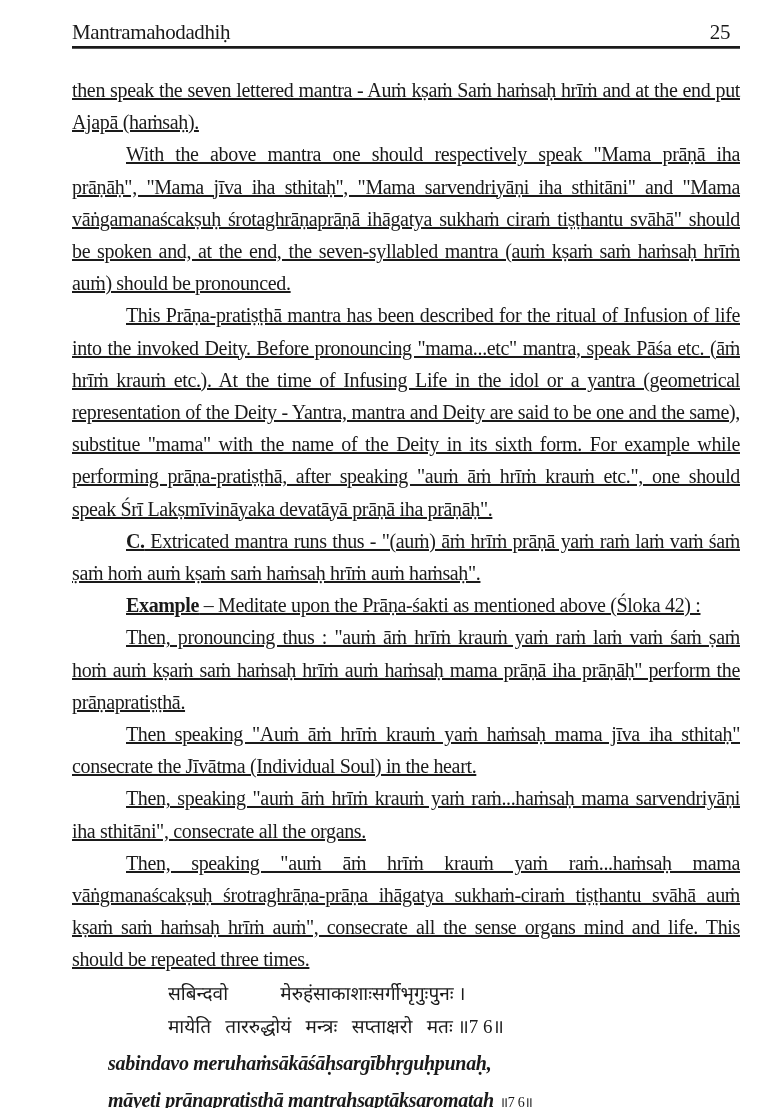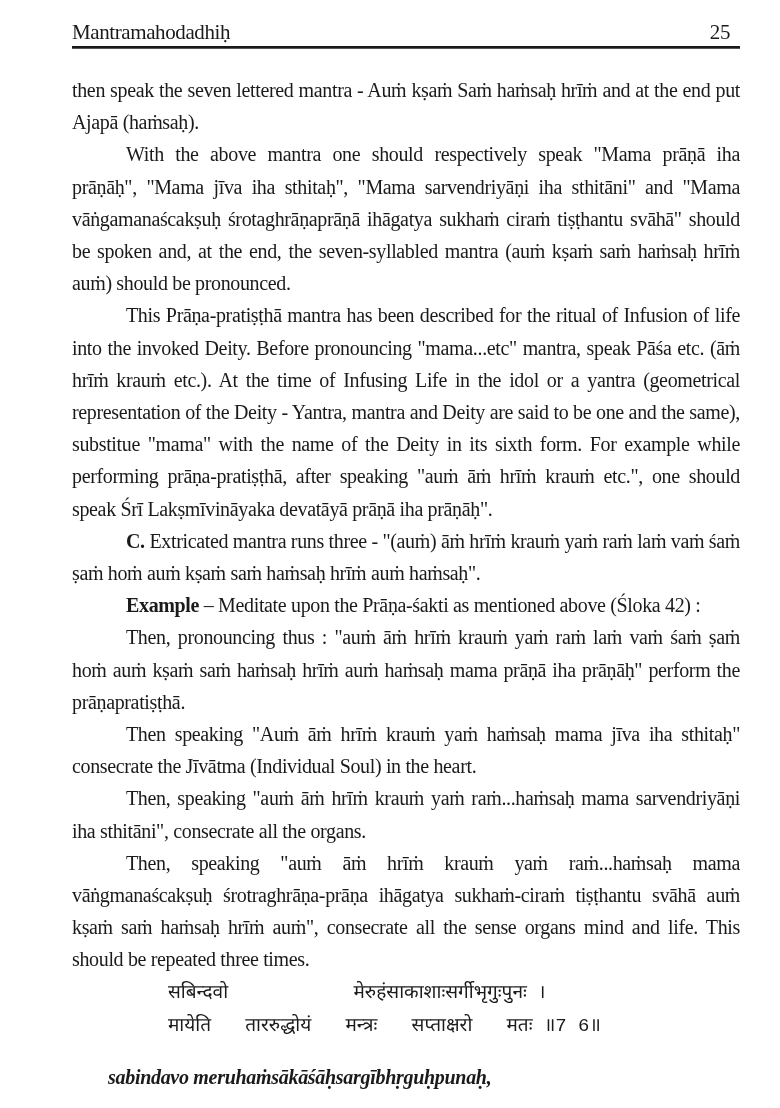--- a/index.html
+++ b/index.html
@@ -48,45 +48,46 @@
       height: 2px;
       background: #1a1a1a;
       border-bottom: 1px solid #555;
     }
     .body-text {
       margin-top: 20px;
       font-size: 20px;
       line-height: 32.2px;
       text-align: justify;
       letter-spacing: -0.35px;
+      text-decoration: underline;
     }
     .body-text p {
       margin: 0;
     }
     .indent {
       text-indent: 54px;
     }
     .lead-bold {
       font-weight: bold;
     }
     .verse-devanagari {
-      font-family: Liberation Mono, monospace;
+      font-family: Liberation Serif, serif;
       font-size: 19px;
       line-height: 31px;
       margin-left: 96px;
       margin-top: 2px;
       white-space: pre;
     }
     .verse-translit {
       font-style: italic;
       font-weight: bold;
       font-size: 20px;
       line-height: 31px;
       margin-left: 36px;
-      margin-top: 20px;
+      margin-top: 6px;
       letter-spacing: -0.3px;
     }
     .verse-num {
       font-family: Liberation Serif, serif;
       font-style: normal;
       font-weight: normal;
       font-size: 14px;
       margin-left: 6px;
     }
   </style>
@@ -105,21 +106,21 @@
     <p>
       <span>then speak the seven lettered mantra - Auṁ kṣaṁ Saṁ haṁsaḥ hrīṁ and at the end put Ajapā (haṁsaḥ).</span>
     </p>
     <p class="indent">
       <span>With the above mantra one should respectively speak "Mama prāṇā iha prāṇāḥ", "Mama jīva iha sthitaḥ", "Mama sarvendriyāṇi iha sthitāni" and "Mama vāṅgamanaścakṣuḥ śrotaghrāṇaprāṇā ihāgatya sukhaṁ ciraṁ tiṣṭhantu svāhā" should be spoken and, at the end, the seven-syllabled mantra (auṁ kṣaṁ saṁ haṁsaḥ hrīṁ auṁ) should be pronounced.</span>
     </p>
     <p class="indent">
       <span>This Prāṇa-pratiṣṭhā mantra has been described for the ritual of Infusion of life into the invoked Deity. Before pronouncing "mama...etc" mantra, speak Pāśa etc. (āṁ hrīṁ krauṁ etc.). At the time of Infusing Life in the idol or a yantra (geometrical representation of the Deity - Yantra, mantra and Deity are said to be one and the same), substitue "mama" with the name of the Deity in its sixth form. For example while performing prāṇa-pratiṣṭhā, after speaking "auṁ āṁ hrīṁ krauṁ etc.", one should speak Śrī Lakṣmīvināyaka devatāyā prāṇā iha prāṇāḥ".</span>
     </p>
     <p class="indent">
-      <span class="lead-bold">C.</span><span> Extricated mantra runs three - "(auṁ) āṁ hrīṁ krauṁ yaṁ raṁ laṁ vaṁ śaṁ ṣaṁ hoṁ auṁ kṣaṁ saṁ haṁsaḥ hrīṁ auṁ haṁsaḥ".</span>
+      <span class="lead-bold">C.</span><span> Extricated mantra runs thus - "(auṁ) āṁ hrīṁ prāṇā yaṁ raṁ laṁ vaṁ śaṁ ṣaṁ hoṁ auṁ kṣaṁ saṁ haṁsaḥ hrīṁ auṁ haṁsaḥ".</span>
     </p>
     <p class="indent">
       <span class="lead-bold">Example</span><span> – Meditate upon the Prāṇa-śakti as mentioned above (Śloka 42) :</span>
     </p>
     <p class="indent">
       <span>Then, pronouncing thus : "auṁ āṁ hrīṁ krauṁ yaṁ raṁ laṁ vaṁ śaṁ ṣaṁ hoṁ auṁ kṣaṁ saṁ haṁsaḥ hrīṁ auṁ haṁsaḥ mama prāṇā iha prāṇāḥ" perform the prāṇapratiṣṭhā.</span>
     </p>
     <p class="indent">
       <span>Then speaking "Auṁ āṁ hrīṁ krauṁ yaṁ haṁsaḥ mama jīva iha sthitaḥ" consecrate the Jīvātma (Individual Soul) in the heart.</span>
     </p>

